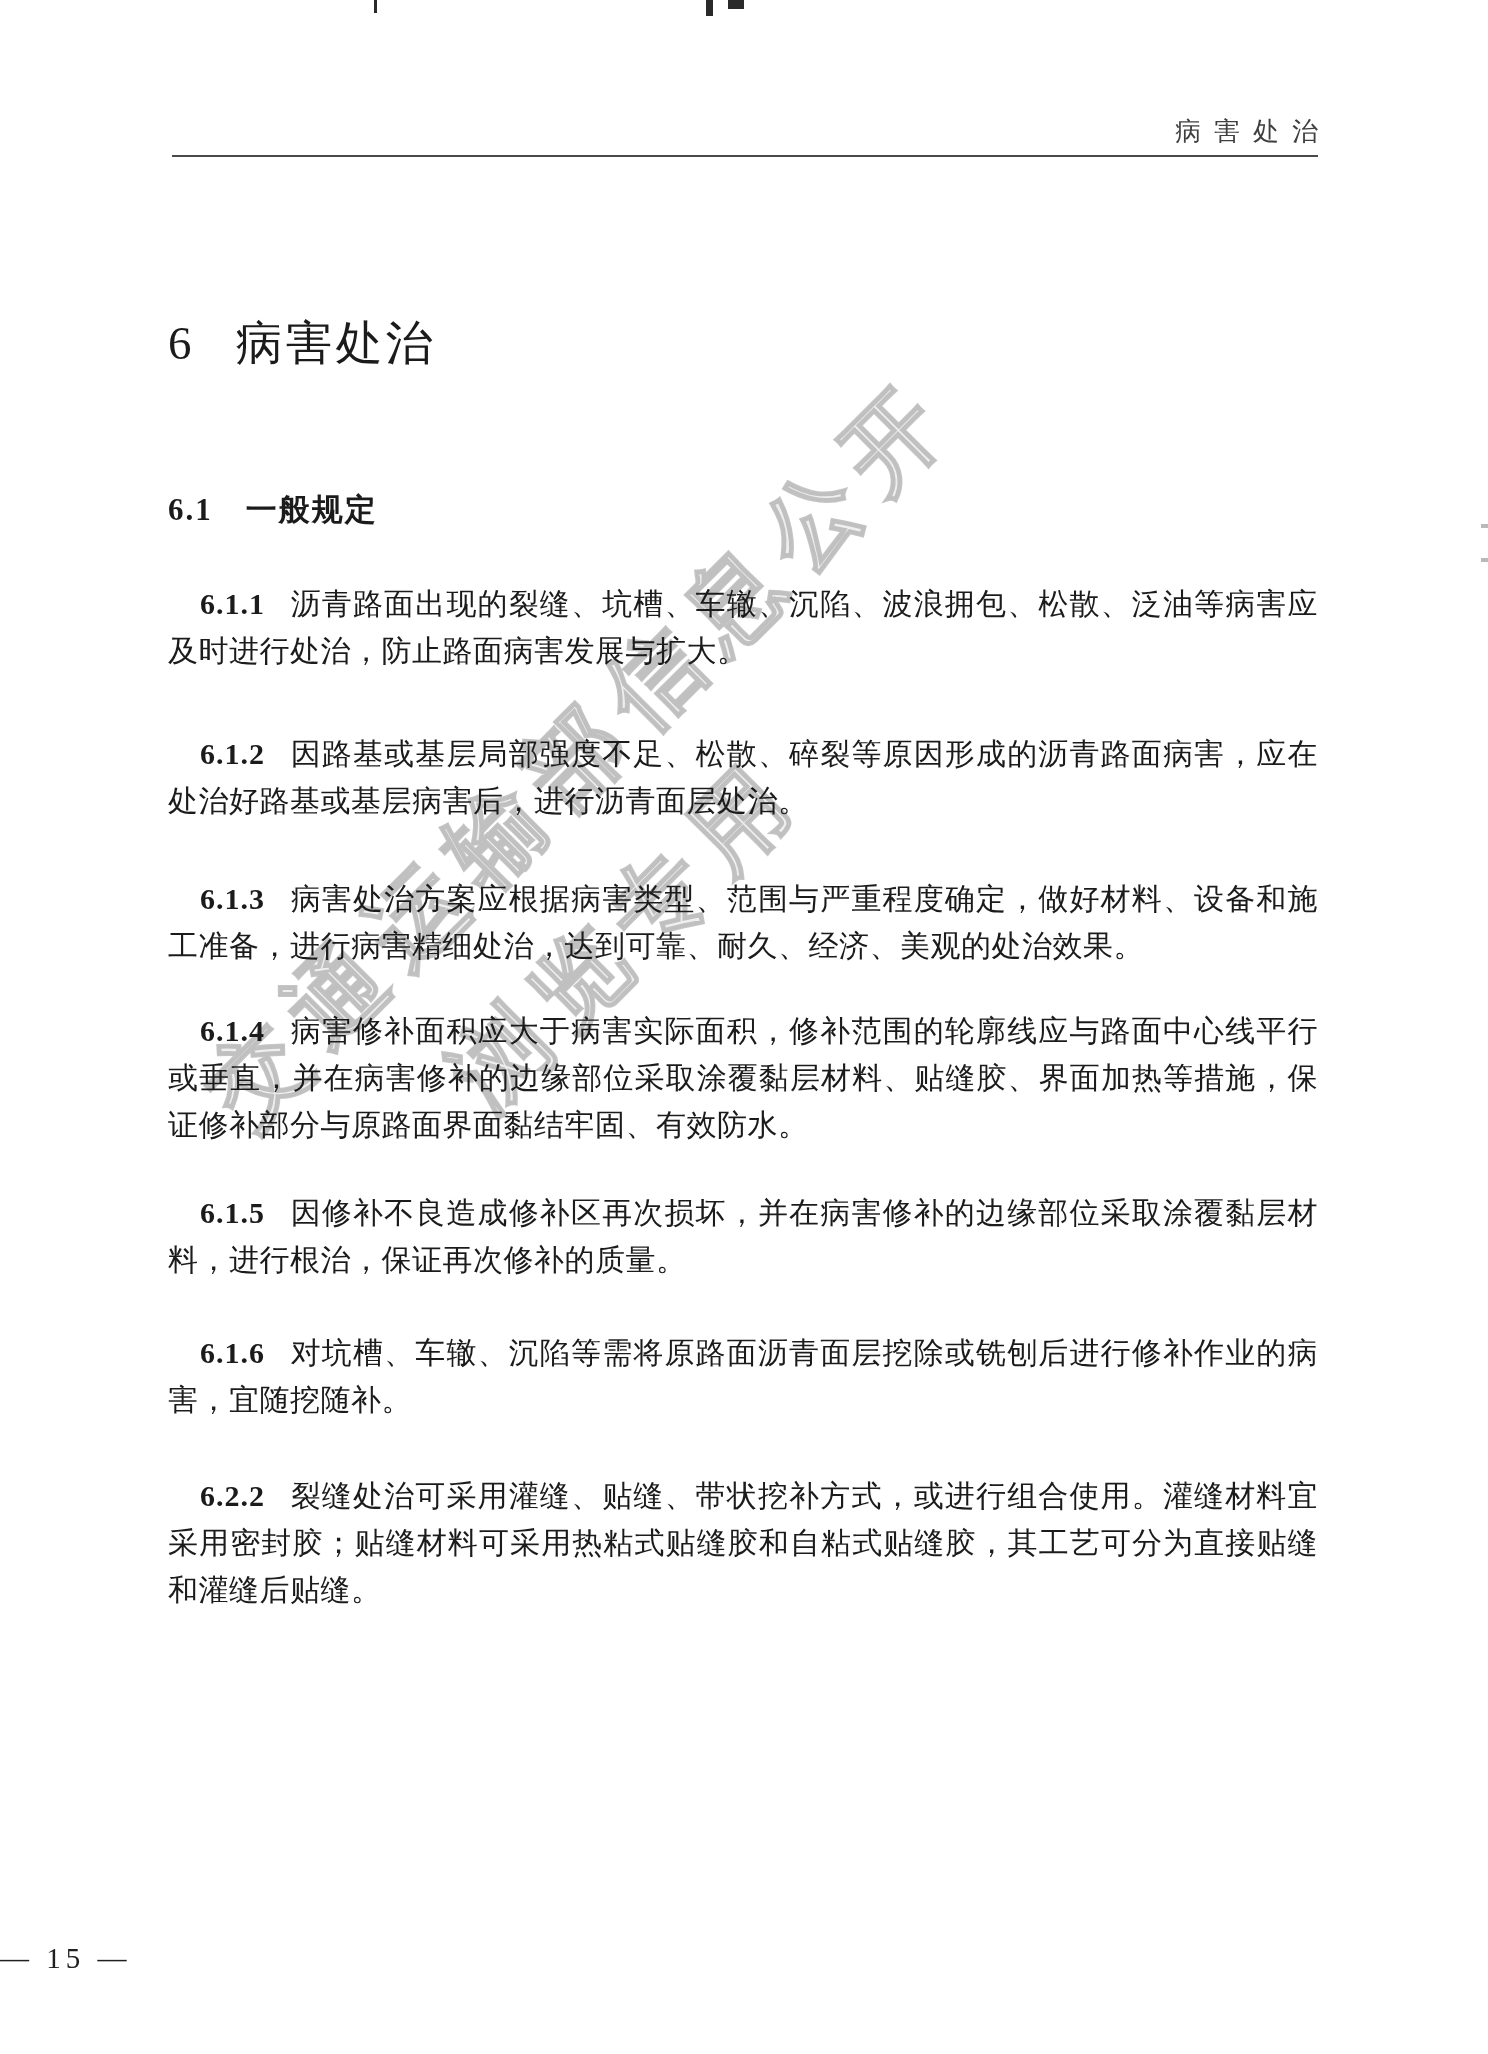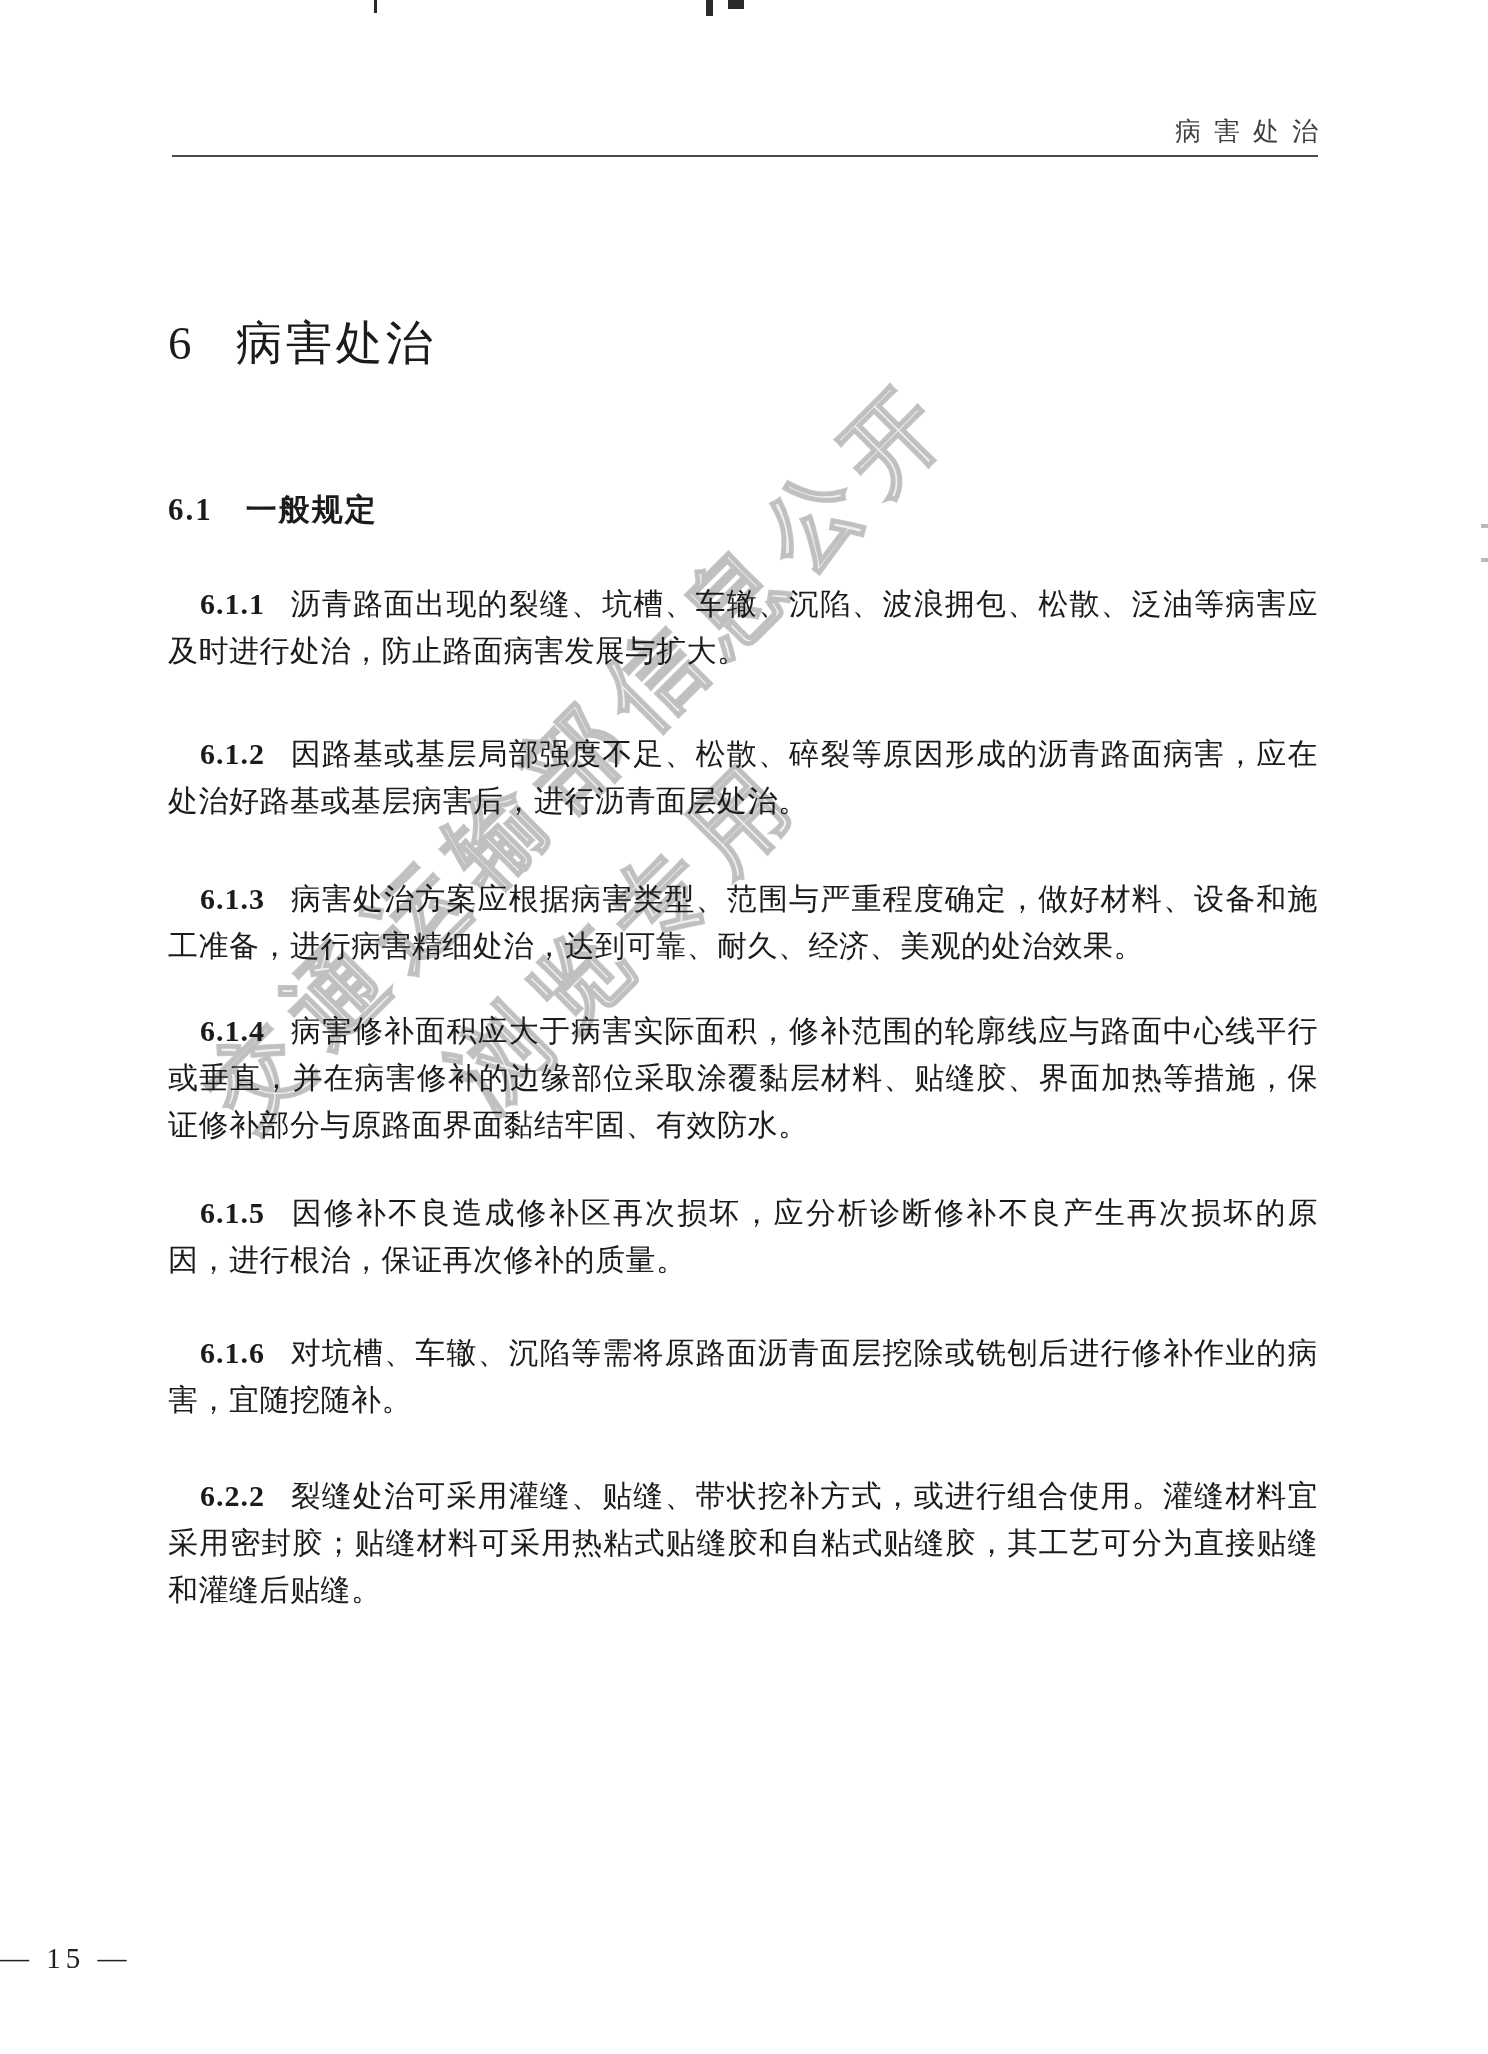--- a/index.html
+++ b/index.html
@@ -137,21 +137,21 @@
 
     <p class="para" id="para-6-1-3">
       <span class="p-num">6.1.3</span><span>病害处治方案应根据病害类型、范围与严重程度确定，做好材料、设备和施工准备，进行病害精细处治，达到可靠、耐久、经济、美观的处治效果。</span>
     </p>
 
     <p class="para" id="para-6-1-4">
       <span class="p-num">6.1.4</span><span>病害修补面积应大于病害实际面积，修补范围的轮廓线应与路面中心线平行或垂直，并在病害修补的边缘部位采取涂覆黏层材料、贴缝胶、界面加热等措施，保证修补部分与原路面界面黏结牢固、有效防水。</span>
     </p>
 
     <p class="para" id="para-6-1-5">
-      <span class="p-num">6.1.5</span><span>因修补不良造成修补区再次损坏，应分析诊断修补不良产生再次损坏的原因，进行根治，保证再次修补的质量。</span>
+      <span class="p-num">6.1.5</span><span>因修补不良造成修补区再次损坏，并在病害修补的边缘部位采取涂覆黏层材料，进行根治，保证再次修补的质量。</span>
     </p>
 
     <p class="para" id="para-6-1-6">
       <span class="p-num">6.1.6</span><span>对坑槽、车辙、沉陷等需将原路面沥青面层挖除或铣刨后进行修补作业的病害，宜随挖随补。</span>
     </p>
 
 
 
     <p class="para" id="para-6-2-2">
       <span class="p-num">6.2.2</span><span>裂缝处治可采用灌缝、贴缝、带状挖补方式，或进行组合使用。灌缝材料宜采用密封胶；贴缝材料可采用热粘式贴缝胶和自粘式贴缝胶，其工艺可分为直接贴缝和灌缝后贴缝。</span>

